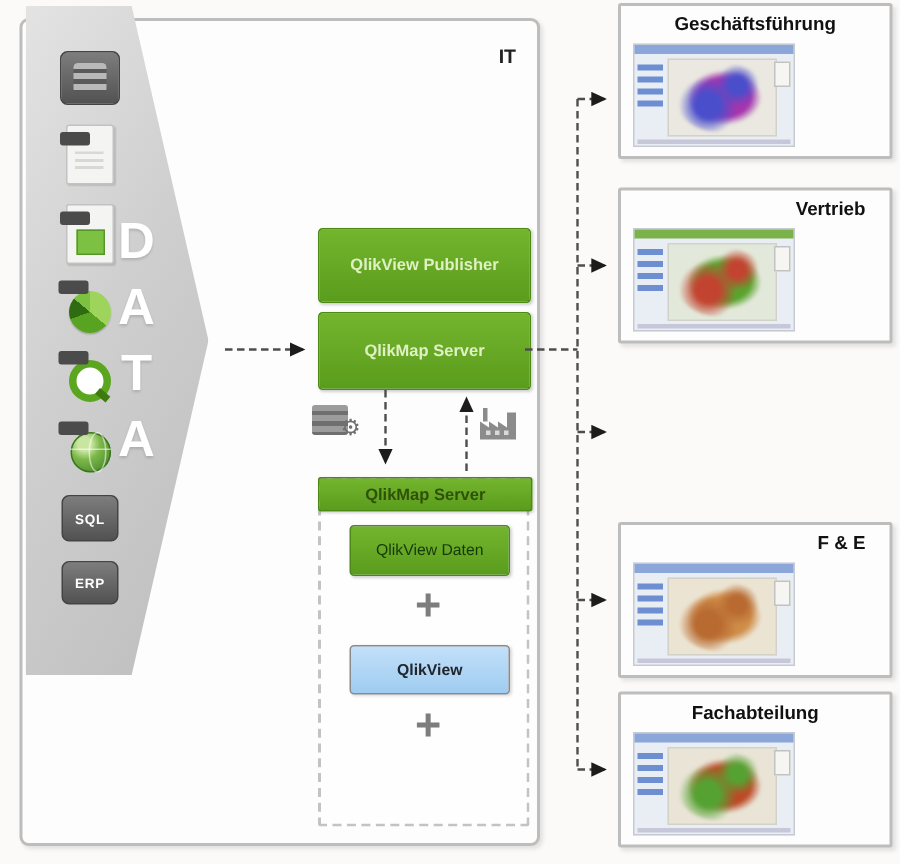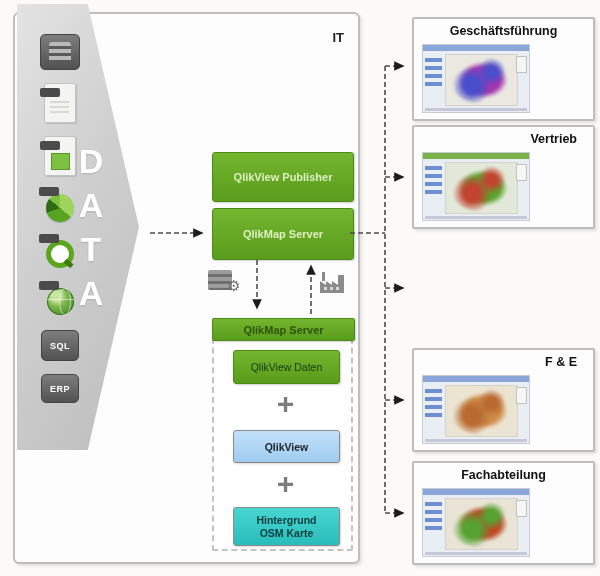--- a/index.html
+++ b/index.html
@@ -179,26 +179,22 @@
     <span>QlikMap Server</span>
   </div>
   <div class="gbox box-daten">
     <span>QlikView Daten</span>
   </div>
   <div class="plus plus1">+</div>
   <div class="box-geo">
     <span>QlikView</span>
   </div>
   <div class="plus plus2">+</div>
-  <div class="box-osm">
-    <span>Hintergrund</span>
-    <span>OSM Karte</span>
-  </div>
-
-  <div class="panel t-center" style="top: 17px; --hdr: #8ba6d9; --mapbg: #eae8e0; --b1: #a535ad; --b2: #4a4ecb;">
+
+  <div class="panel t-center" style="top: 2px; --hdr: #8ba6d9; --mapbg: #eae8e0; --b1: #a535ad; --b2: #4a4ecb;">
     <div class="title">Geschäftsführung</div>
     <div class="shot">
       <div class="hdr"></div>
       <div class="lbar" style="top:13px"></div>
         <div class="lbar" style="top:21px"></div>
       <div class="lbar" style="top:29px"></div>
         <div class="lbar" style="top:37px"></div>
       <div class="map">
           <div class="blob"></div>
         </div>

